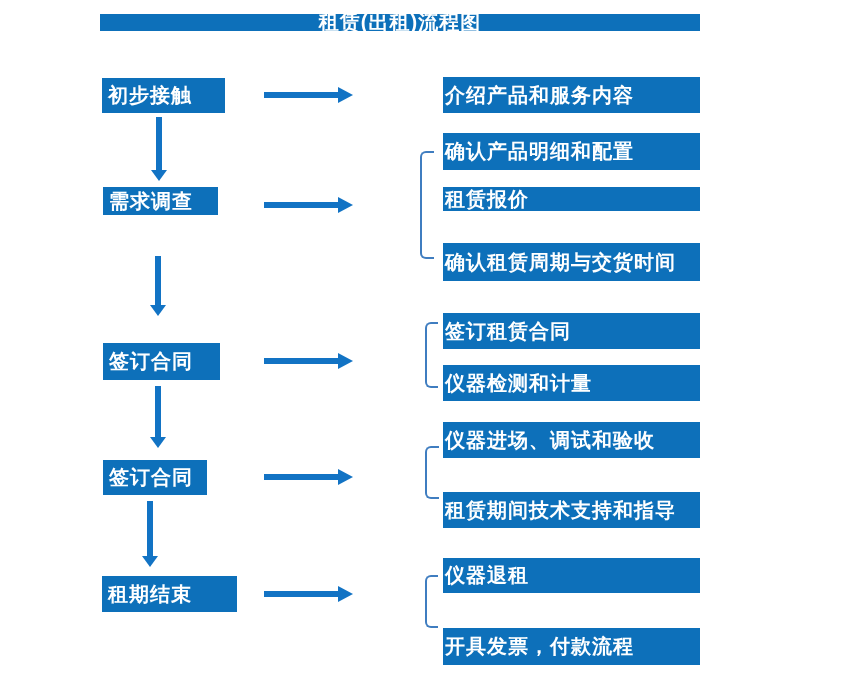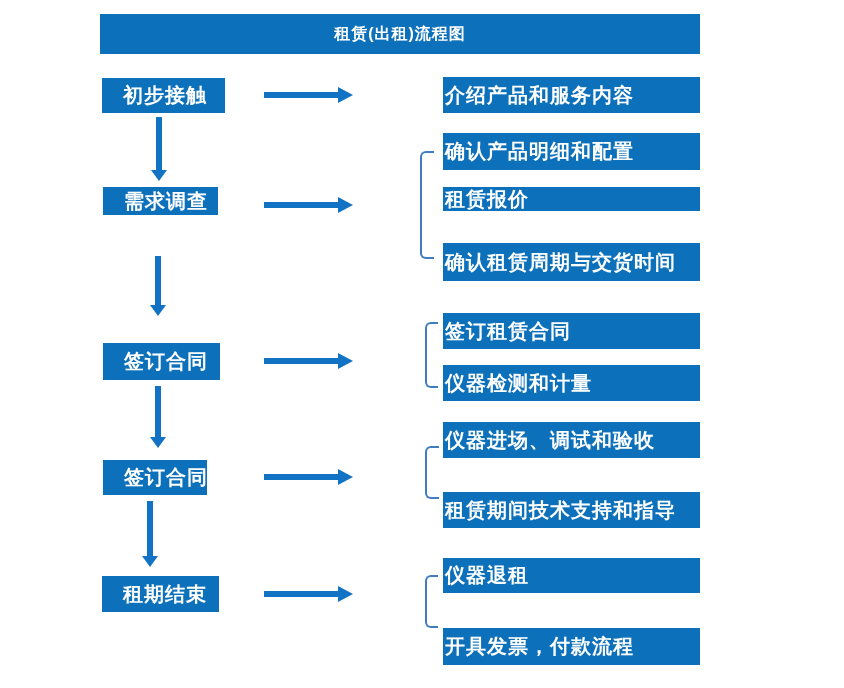--- a/index.html
+++ b/index.html
@@ -11,30 +11,30 @@
   }
   *{margin:0;padding:0;box-sizing:border-box;}
   html,body{background:var(--page-bg);}
   body{
     width:844px;height:688px;overflow:hidden;position:relative;
     font-family:"Liberation Sans","DejaVu Sans",sans-serif;
   }
   .canvas{position:absolute;left:0;top:0;width:844px;height:688px;background:var(--page-bg);}
 
   .title-bar{
-    position:absolute;left:100px;top:14px;width:600px;height:40px;
+    position:absolute;left:100px;top:14px;width:600px;height:17px;
     background:var(--box-fill);color:var(--box-text);
     display:flex;align-items:center;justify-content:center;
-    font-size:16px;font-weight:bold;letter-spacing:1px;
+    font-size:20px;font-weight:bold;letter-spacing:1px;
   }
 
   .stage-box{
     position:absolute;background:var(--box-fill);color:var(--box-text);
     display:flex;align-items:center;
-    font-size:20px;font-weight:bold;padding-left:21px;letter-spacing:1px;
+    font-size:20px;font-weight:bold;padding-left:6px;letter-spacing:1px;
     white-space:nowrap;overflow:hidden;
   }
   .detail-box{
     position:absolute;left:443px;width:257px;background:var(--box-fill);color:var(--box-text);
     display:flex;align-items:center;
     font-size:20px;font-weight:bold;padding-left:2px;letter-spacing:1px;
     white-space:nowrap;overflow:hidden;
   }
 
   .h-arrow{position:absolute;width:89px;height:16px;}
@@ -71,21 +71,21 @@
 <div class="canvas">
 
   <div class="title-bar">
     <span>租赁(出租)流程图</span>
   </div>
 
   <div class="stage-box" style="left:102px;top:78px;width:123px;height:35px">初步接触</div>
   <div class="stage-box" style="left:103px;top:187px;width:115px;height:28px">需求调查</div>
   <div class="stage-box" style="left:103px;top:343px;width:117px;height:37px">签订合同</div>
   <div class="stage-box" style="left:103px;top:460px;width:104px;height:35px">签订合同</div>
-  <div class="stage-box" style="left:102px;top:576px;width:117px;height:36px">租期结束</div>
+  <div class="stage-box" style="left:102px;top:576px;width:135px;height:36px">租期结束</div>
 
   <div class="detail-box" style="top:77px;height:36px">介绍产品和服务内容</div>
   <div class="detail-box" style="top:133px;height:37px">确认产品明细和配置</div>
   <div class="detail-box" style="top:187px;height:24px">租赁报价</div>
   <div class="detail-box" style="top:243px;height:38px">确认租赁周期与交货时间</div>
   <div class="detail-box" style="top:313px;height:36px">签订租赁合同</div>
   <div class="detail-box" style="top:365px;height:36px">仪器检测和计量</div>
   <div class="detail-box" style="top:422px;height:36px">仪器进场、调试和验收</div>
   <div class="detail-box" style="top:492px;height:36px">租赁期间技术支持和指导</div>
   <div class="detail-box" style="top:558px;height:35px">仪器退租</div>

